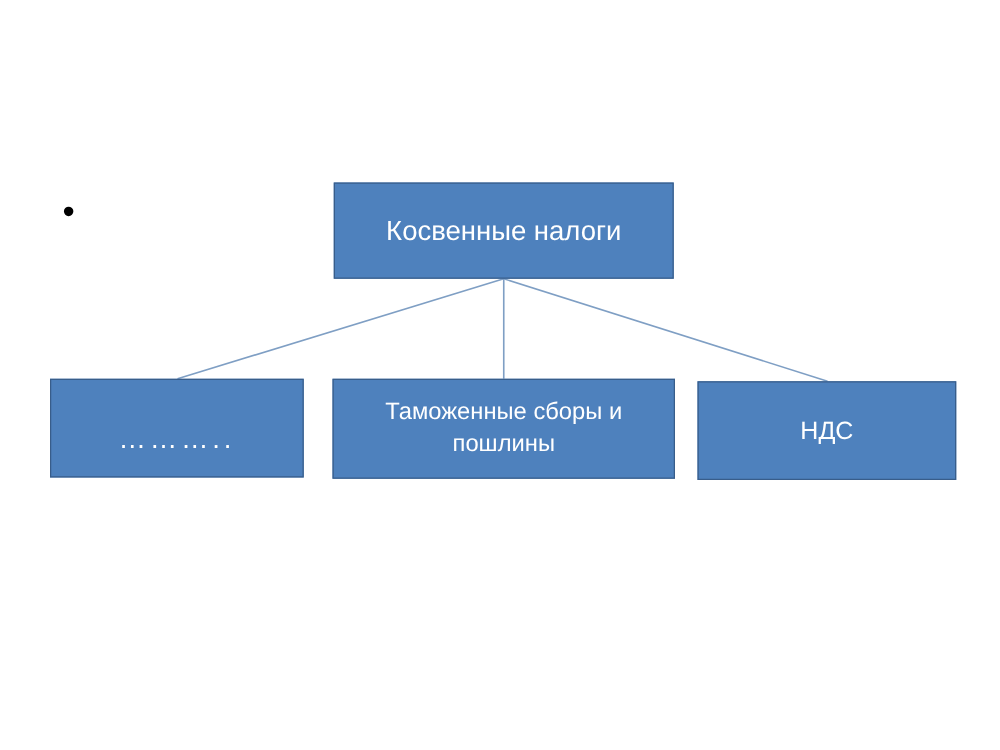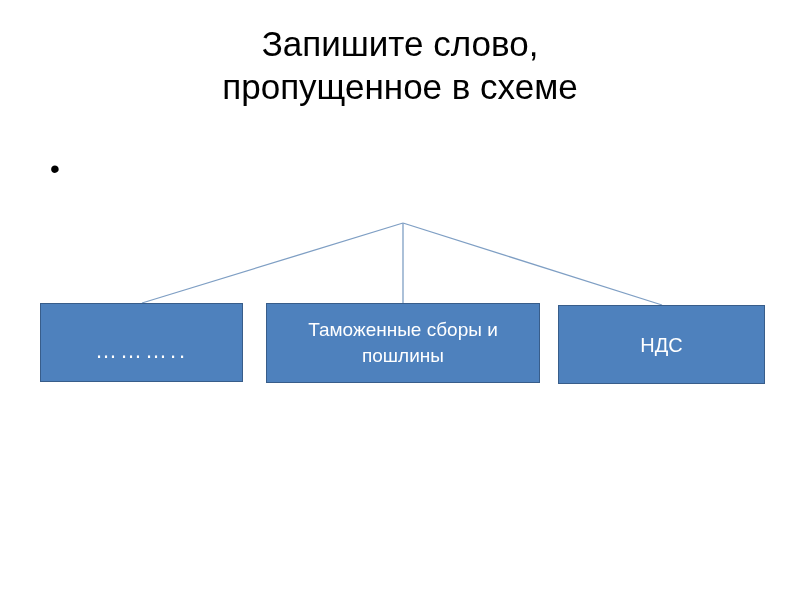--- a/index.html
+++ b/index.html
@@ -122,35 +122,36 @@
   #node-blank .node-label {
     position: relative;
     top: 8px;
   }
 </style>
 </head>
 <body>
 
 <div id="slide">
 
-  <div id="slide-title">Запишите слово,
-пропущенное в схеме</div>
 
   <div id="bullet-row">
     <span id="bullet-marker">•</span>
   </div>
 
   <div id="diagram">
 
     <svg id="connectors" viewBox="0 0 800 600">
       <line x1="403" y1="223" x2="142" y2="303" stroke="#7f9fc4" stroke-width="1.3"></line>
       <line x1="403" y1="223" x2="403" y2="303" stroke="#7f9fc4" stroke-width="1.3"></line>
       <line x1="403" y1="223" x2="662" y2="305" stroke="#7f9fc4" stroke-width="1.3"></line>
     </svg>
 
+    <div class="node-box" id="node-root">
+      <span class="node-label">Косвенные налоги</span>
+    </div>
 
     <div class="node-box" id="node-blank">
       <span class="node-label">………..</span>
     </div>
 
     <div class="node-box" id="node-customs">
       <span class="node-label">Таможенные сборы и пошлины</span>
     </div>
 
     <div class="node-box" id="node-vat">

